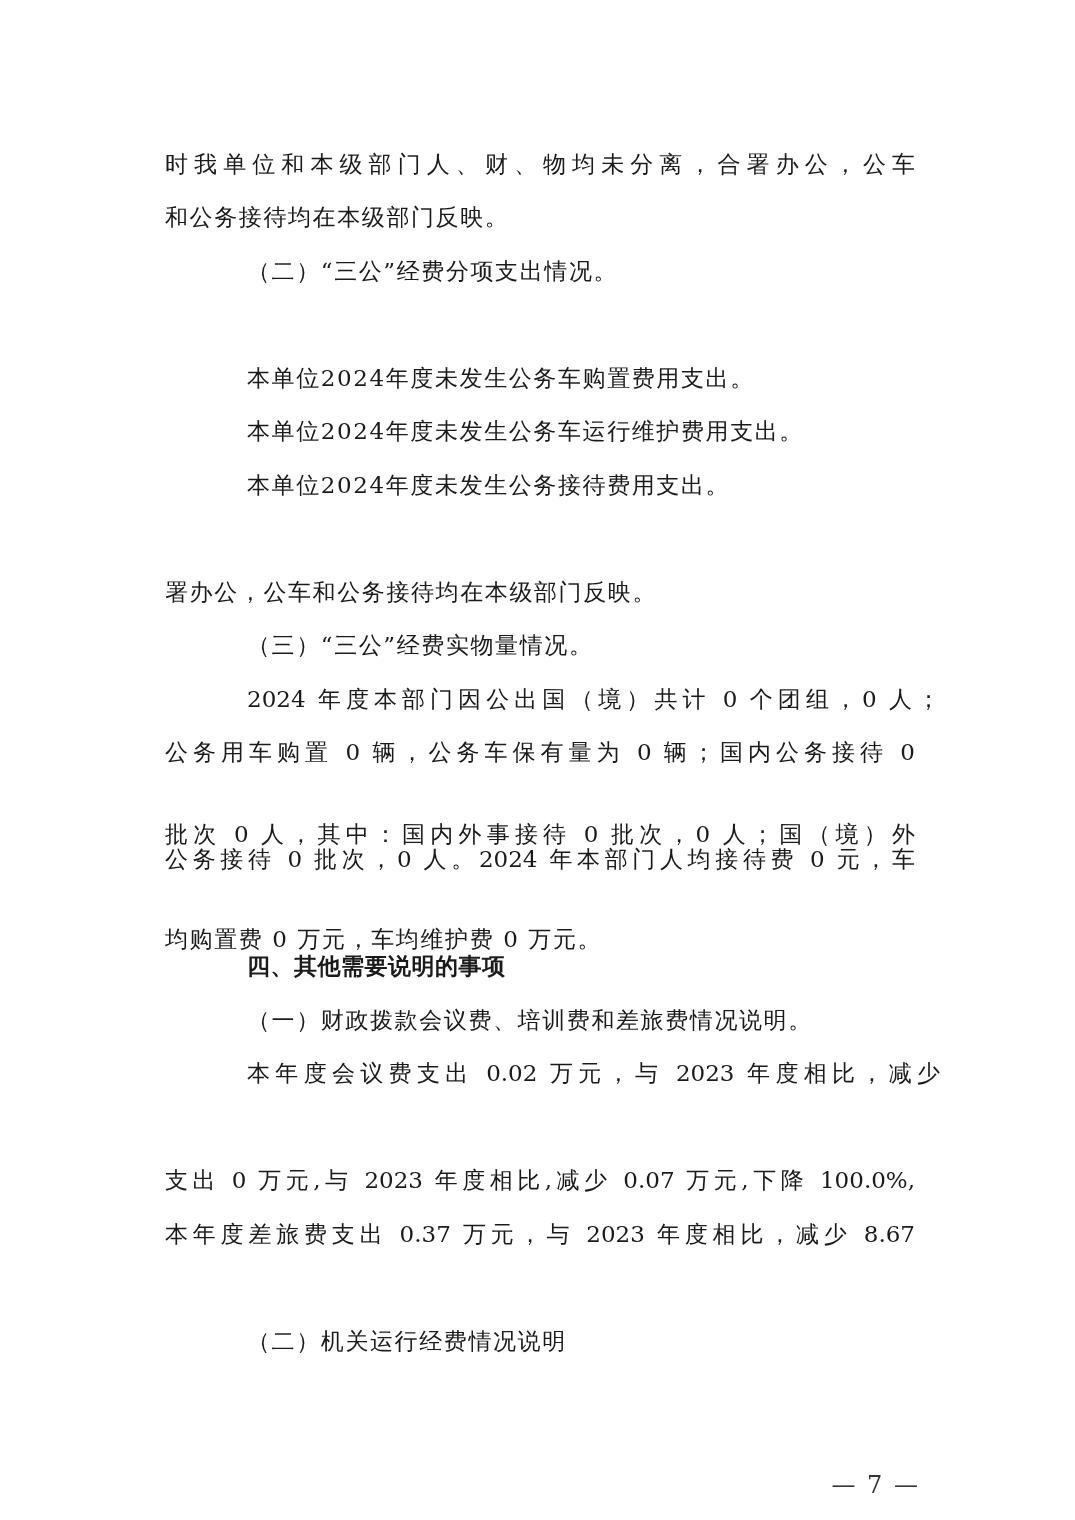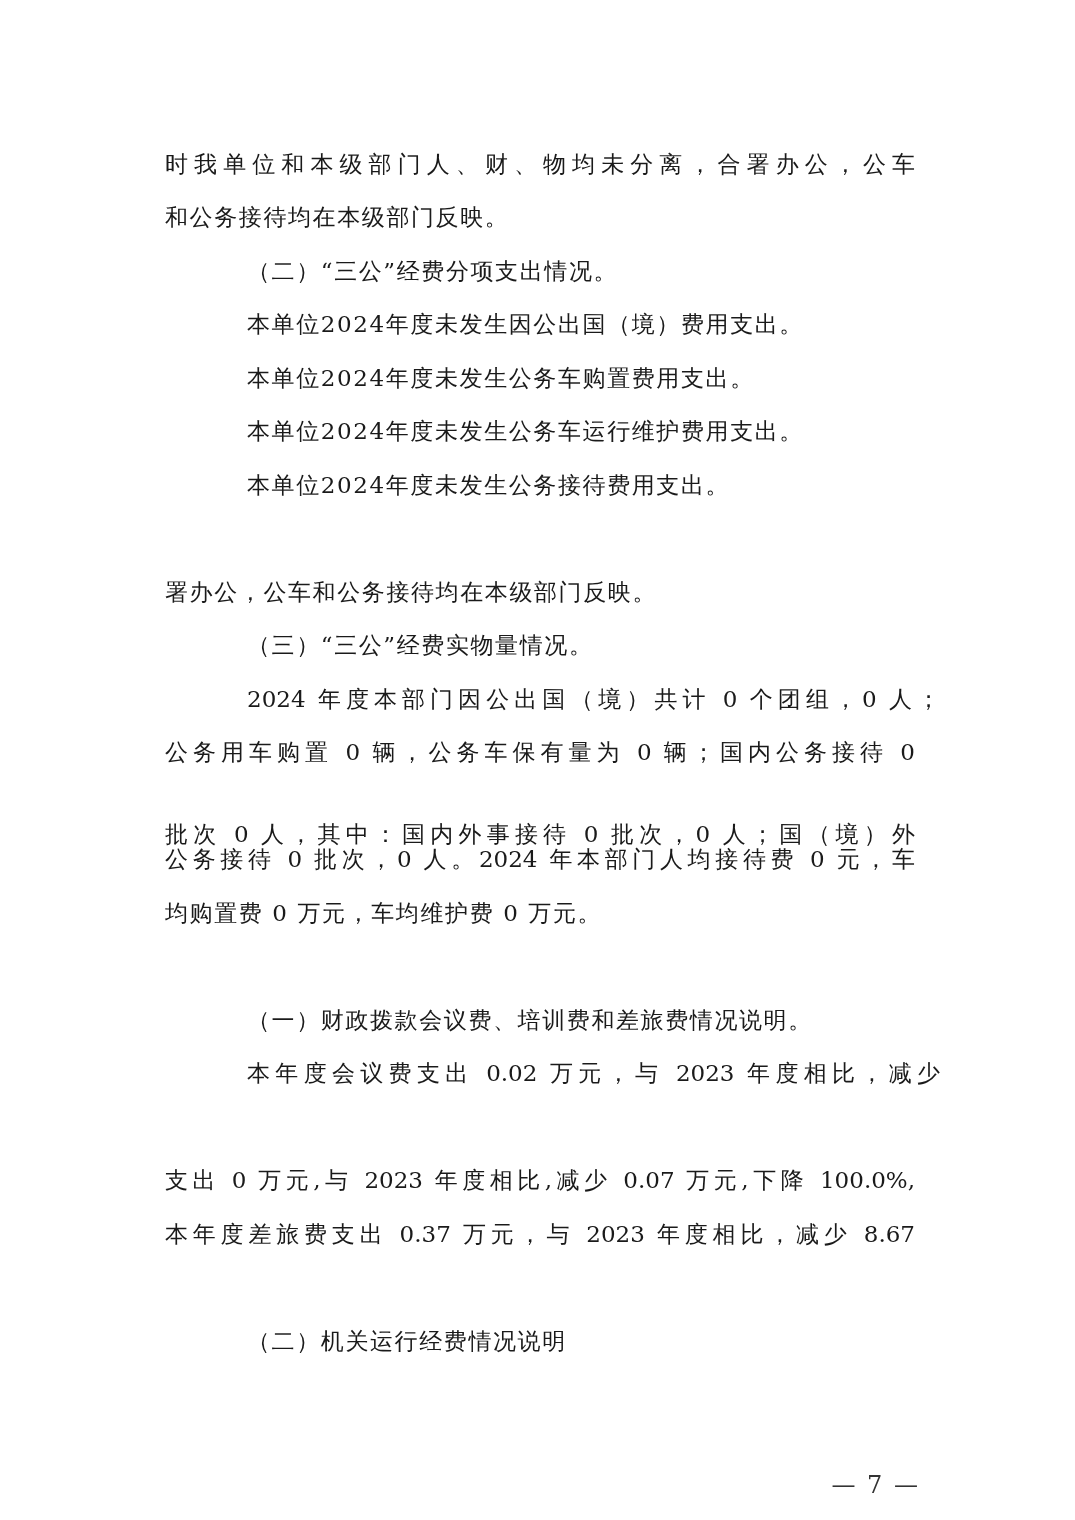--- a/index.html
+++ b/index.html
@@ -59,31 +59,31 @@
       letter-spacing: 2px;
     }
   </style>
 </head>
 <body>
 
 <div class="page">
   <div class="line justify" style="top:144px">时我单位和本级部门人、财、物均未分离，合署办公，公车</div>
   <div class="line" style="top:197px">和公务接待均在本级部门反映。</div>
   <div class="line indent" style="top:251px">（二）“三公”经费分项支出情况。</div>
-  <div class="line indent" style="top:304px">本单位2024年度未发生因公出国（境）费用支出。</div>
   <div class="line indent" style="top:358px">本单位2024年度未发生公务车购置费用支出。</div>
   <div class="line indent" style="top:411px">本单位2024年度未发生公务车运行维护费用支出。</div>
   <div class="line indent" style="top:465px">本单位2024年度未发生公务接待费用支出。</div>
   <div class="line" style="top:572px">署办公，公车和公务接待均在本级部门反映。</div>
   <div class="line indent" style="top:625px">（三）“三公”经费实物量情况。</div>
   <div class="line indent justify" style="top:679px">2024 年度本部门因公出国（境）共计 0 个团组，0 人；</div>
   <div class="line justify" style="top:732px">公务用车购置 0 辆，公务车保有量为 0 辆；国内公务接待 0</div>
   <div class="line justify" style="top:814px">批次 0 人，其中：国内外事接待 0 批次，0 人；国（境）外</div>
   <div class="line justify" style="top:839px">公务接待 0 批次，0 人。2024 年本部门人均接待费 0 元，车</div>
-  <div class="line" style="top:893px">均购置费 0 万元，车均维护费 0 万元。</div>
+  <div class="line" style="top:919px">均购置费 0 万元，车均维护费 0 万元。</div>
+  <div class="line indent heading-bold" style="top:946px">四、其他需要说明的事项</div>
   <div class="line indent" style="top:1000px">（一）财政拨款会议费、培训费和差旅费情况说明。</div>
   <div class="line indent justify" style="top:1053px">本年度会议费支出 0.02 万元，与 2023 年度相比，减少</div>
   <div class="line justify" style="top:1160px">支出 0 万元,与 2023 年度相比,减少 0.07 万元,下降 100.0%,</div>
   <div class="line justify" style="top:1214px">本年度差旅费支出 0.37 万元，与 2023 年度相比，减少 8.67</div>
   <div class="line indent" style="top:1321px">（二）机关运行经费情况说明</div>
 
   <div class="page-number">— 7 —</div>
 </div>
 
 </body></html>

